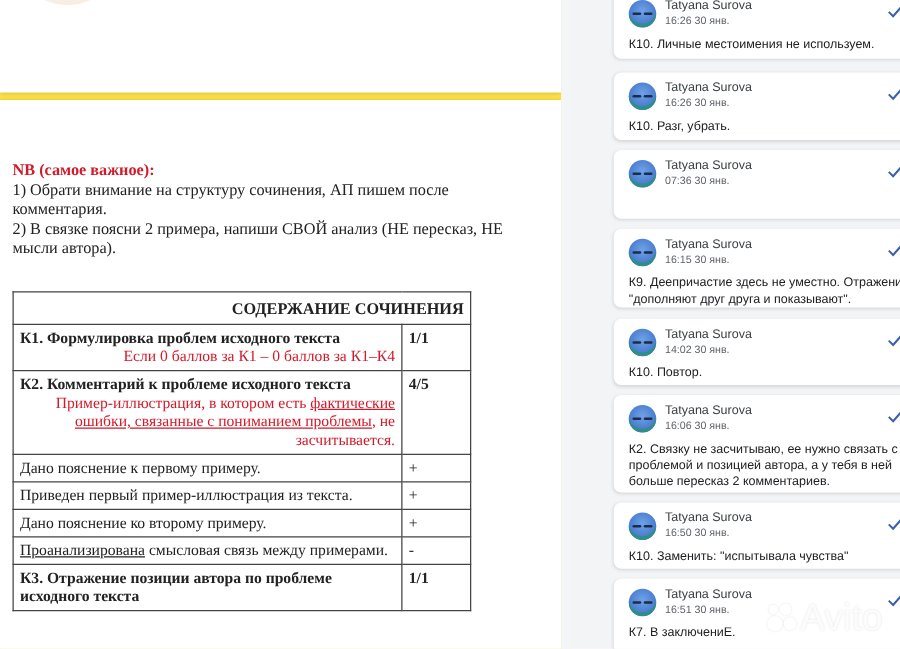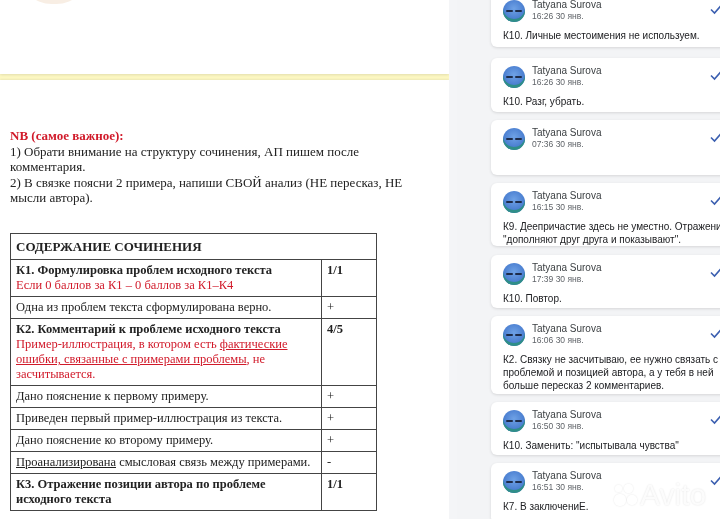--- a/index.html
+++ b/index.html
@@ -4,21 +4,21 @@
   <style>
     html, body { margin: 0; padding: 0; }
     body {
       width: 720px; height: 519px; overflow: hidden; position: relative;
       background: #f3f4f6;
       font-family: "Liberation Sans", sans-serif;
     }
     
     .doc {
       position: absolute; left: 0; top: 0; width: 449px; height: 519px;
-      background: #fef9c3;
+      background: #fde047;
       text-decoration: underline;
     }
     .page-top {
       position: absolute; left: 0; top: -6px; width: 449px; height: 80px;
       background: #ffffff;
       box-shadow: 0 1px 3px rgba(0,0,0,0.12);
     }
     .emoji-sticker {
       position: absolute; left: 18px; top: -24px; width: 72px; height: 34px;
       border-radius: 0 0 36px 36px; background: #f8eee4;
@@ -38,23 +38,23 @@
     .notes .nb { color: #d11a2a; font-weight: bold; }
     table.grade {
       position: absolute; left: 10px; top: 233px; width: 367px;
       border-collapse: collapse;
       font-family: "Liberation Serif", serif; font-size: 12.5px; color: #222;
     }
     table.grade td {
       border: 1px solid #444; padding: 3px 5px; vertical-align: top; line-height: 15px;
     }
     table.grade td.score { width: 44px; }
-    table.grade .head { text-align: left; font-weight: bold; font-size: 13px; padding: 5px; }
+    table.grade .head { text-align: right; font-weight: bold; font-size: 13px; padding: 5px; }
     table.grade .bold { font-weight: bold; }
-    table.grade .red { color: #d11a2a; }
+    table.grade .red { color: #d11a2a; text-align: right; }
     table.grade .ul { text-decoration: underline; }
     
     .comments {
       position: absolute; left: 485px; top: 0; width: 260px; height: 500px;
     }
     .card {
       position: absolute; left: 6px; width: 254px; background: #fff; border-radius: 6px;
       box-shadow: 0 1px 3px rgba(0,0,0,0.12);
       font-family: "Liberation Sans", sans-serif;
     }
@@ -104,27 +104,23 @@
       <td colspan="2" class="head">СОДЕРЖАНИЕ СОЧИНЕНИЯ</td>
     </tr>
     <tr>
       <td>
         <div class="bold">К1. Формулировка проблем исходного текста</div>
         <div class="red">Если 0 баллов за К1 – 0 баллов за К1–К4</div>
       </td>
       <td class="score bold">1/1</td>
     </tr>
     <tr>
-      <td>Одна из проблем текста сформулирована верно.</td>
-      <td class="score">+</td>
-    </tr>
-    <tr>
       <td>
         <div class="bold">К2. Комментарий к проблеме исходного текста</div>
-        <div class="red"><span>Пример-иллюстрация, в котором есть </span><span class="ul">фактические ошибки, связанные с примерами проблемы</span><span>, не засчитывается.</span></div>
+        <div class="red"><span>Пример-иллюстрация, в котором есть </span><span class="ul">фактические ошибки, связанные с пониманием проблемы</span><span>, не засчитывается.</span></div>
       </td>
       <td class="score bold">4/5</td>
     </tr>
     <tr>
       <td>Дано пояснение к первому примеру.</td>
       <td class="score">+</td>
     </tr>
     <tr>
       <td>Приведен первый пример-иллюстрация из текста.</td>
       <td class="score">+</td>
@@ -213,21 +209,21 @@
         <span></span>
       </div>
       <div class="body">К9. Деепричастие здесь не уместно. Отражение: "дополняют друг друга и показывают".</div>
     </div>
     <div class="card" style="top: 255px; height: 53px;">
       <div class="avatar">
         <span class="eye l"></span>
         <span class="eye r"></span>
       </div>
       <div class="author">Tatyana Surova</div>
-      <div class="time">17:39 30 янв.</div>
+      <div class="time">14:02 30 янв.</div>
       <svg class="check" viewBox="0 0 14 14">
         <path d="M2 7.5 L5.5 11 L12.5 3" fill="none" stroke="#3b5fb0" stroke-width="1.6"></path>
       </svg>
       <div class="more">
         <span></span>
         <span></span>
         <span></span>
       </div>
       <div class="body">К10. Повтор.</div>
     </div>

